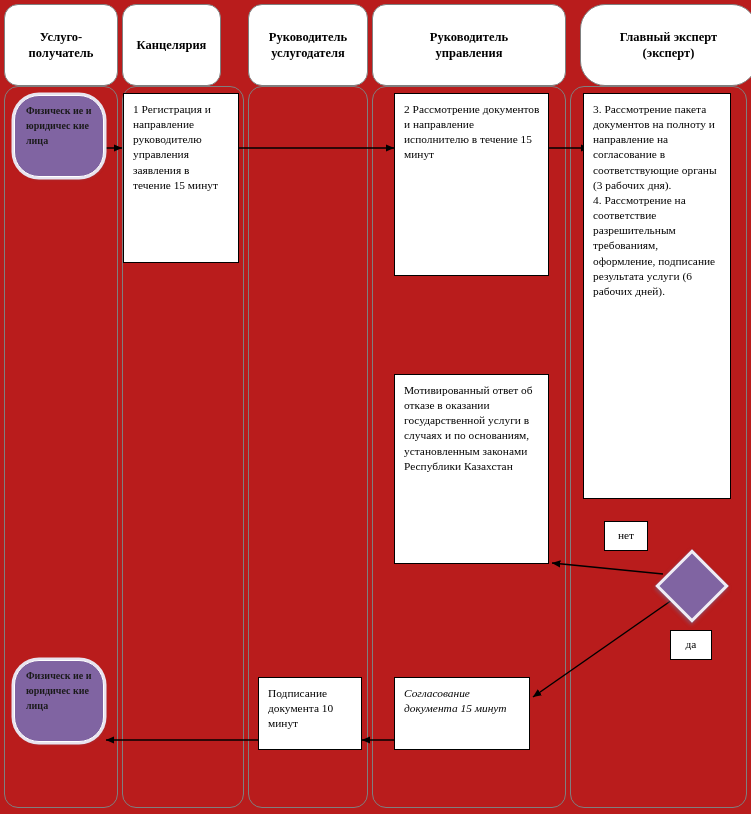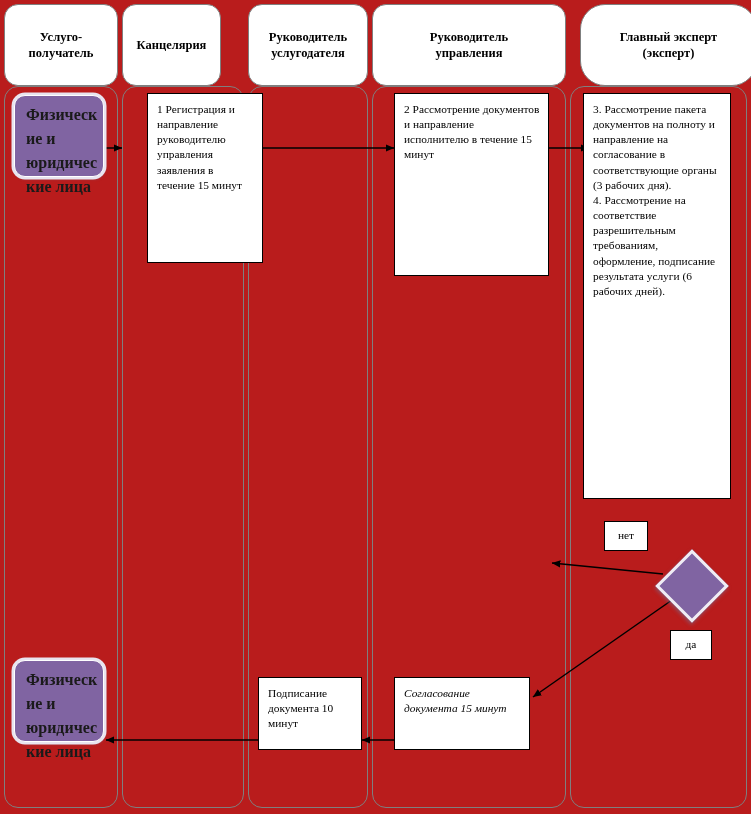--- a/index.html
+++ b/index.html
@@ -59,23 +59,23 @@
     padding: 2px;
     font-size: 11.4px;
     text-align: center;
   }
   
   .purple-box {
     position: absolute;
     box-sizing: border-box;
     background: #8064A2;
     border: 1.5px solid #ffffff;
-    border-radius: 11px;
+    border-radius: 25px;
     box-shadow: 0 0 0 2.5px #e8e4ef, 1px 2px 3px rgba(120,110,140,0.55);
-    font-size: 16px;
+    font-size: 10px;
     font-weight: bold;
     line-height: 1.5;
     color: #1a1a1a;
     padding: 7px 6px 16px 11px;
     text-align: left;
   }
   
   .diamond-wrap {
     position: absolute;
     width: 74px;
@@ -138,26 +138,27 @@
 
     <path class="ln" d="M672,600 L533,697" marker-end="url(#ah)"></path>
 
     <path class="ln" d="M394,740 L362,740" marker-end="url(#ah)"></path>
 
     <path class="ln" d="M258,740 L106,740" marker-end="url(#ah)"></path>
   </svg>
 
   <div class="purple-box" style="left:14px; top:95px; width:90px; height:82px;">Физическ ие и юридичес кие лица</div>
 
-  <div class="pbox" style="left:123px; top:93px; width:116px; height:170px;margin-left:24px;">1 Регистрация и направление руководителю управления заявления в течение 15 минут</div>
+  <div class="pbox" style="left:123px; top:93px; width:116px; height:170px;">1 Регистрация и направление руководителю управления заявления в течение 15 минут</div>
 
   <div class="pbox" style="left:394px; top:93px; width:155px; height:183px;">2 Рассмотрение документов и направление исполнителю в течение 15 минут</div>
 
   <div class="pbox" style="left:583px; top:93px; width:148px; height:406px;">3. Рассмотрение пакета документов на полноту и направление на согласование в соответствующие органы (3 рабочих дня).<br>4. Рассмотрение на соответствие разрешительным требованиям, оформление, подписание результата услуги (6 рабочих дней).</div>
 
+  <div class="pbox" style="left:394px; top:374px; width:155px; height:190px;">Мотивированный ответ об отказе в оказании государственной услуги в случаях и по основаниям, установленным законами Республики Казахстан</div>
 
   <div class="pbox small" style="left:604px; top:521px; width:44px; height:30px;">нет</div>
 
   <div class="diamond-wrap" style="left:655px; top:549px;">
     <div class="diamond"></div>
   </div>
 
   <div class="pbox small" style="left:670px; top:630px; width:42px; height:30px;text-align:right;">да</div>
 
   <div class="pbox" style="left:258px; top:677px; width:104px; height:73px;">Подписание документа 10 минут</div>

